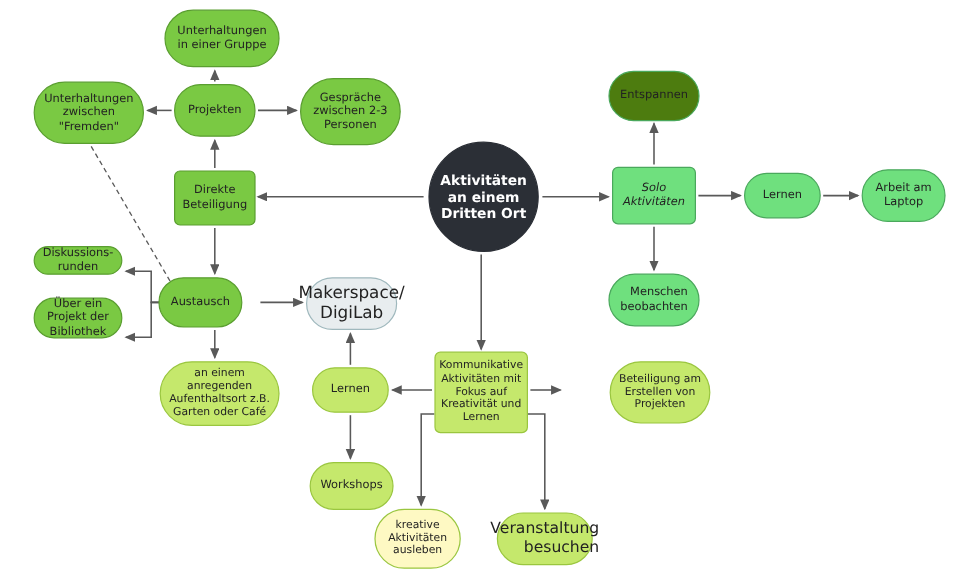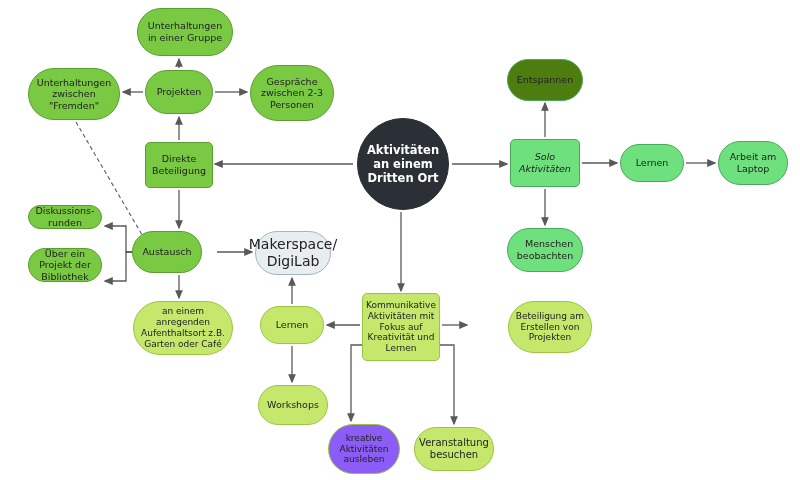--- a/index.html
+++ b/index.html
@@ -150,26 +150,26 @@
 Fokus auf
 Kreativität und
 Lernen</span>
       </div>
       <div class="node shape-pill" style="left: 260px; top: 306px; width: 64px; height: 38px; background: rgb(197, 232, 108); border: 1px solid rgb(154, 198, 63); color: rgb(34, 34, 34); font-size: 9.5px;">
         <span class="lbl">Lernen</span>
       </div>
       <div class="node shape-pill" style="left: 258px; top: 385px; width: 70px; height: 40px; background: rgb(197, 232, 108); border: 1px solid rgb(154, 198, 63); color: rgb(34, 34, 34); font-size: 9.5px;">
         <span class="lbl">Workshops</span>
       </div>
-      <div class="node shape-pill" style="left: 328px; top: 424px; width: 72px; height: 50px; background: #8b5cf6; border: 1px solid rgb(154, 198, 63); color: rgb(34, 34, 34); font-size: 9px;">
+      <div class="node shape-pill" style="left: 312px; top: 424px; width: 72px; height: 50px; background: #fef9c3; border: 1px solid rgb(154, 198, 63); color: rgb(34, 34, 34); font-size: 9px;">
         <span class="lbl">kreative
 Aktivitäten
 ausleben</span>
       </div>
-      <div class="node shape-pill" style="left: 414px; top: 427px; width: 80px; height: 44px; background: rgb(197, 232, 108); border: 1px solid rgb(154, 198, 63); color: rgb(34, 34, 34); font-size: 10px;">
+      <div class="node shape-pill" style="left: 414px; top: 427px; width: 80px; height: 44px; background: rgb(197, 232, 108); border: 1px solid rgb(154, 198, 63); color: rgb(34, 34, 34); font-size: 13px; text-align: right;">
         <span class="lbl">Veranstaltung
 besuchen</span>
       </div>
       <div class="node shape-pill" style="left: 470px; top: 301px; width: 84px; height: 52px; background: rgb(197, 232, 108); border: 1px solid rgb(154, 198, 63); color: rgb(34, 34, 34); font-size: 9px; margin-left: 38px;">
         <span class="lbl">Beteiligung am
 Erstellen von
 Projekten</span>
       </div>
     </div>
 </div>

